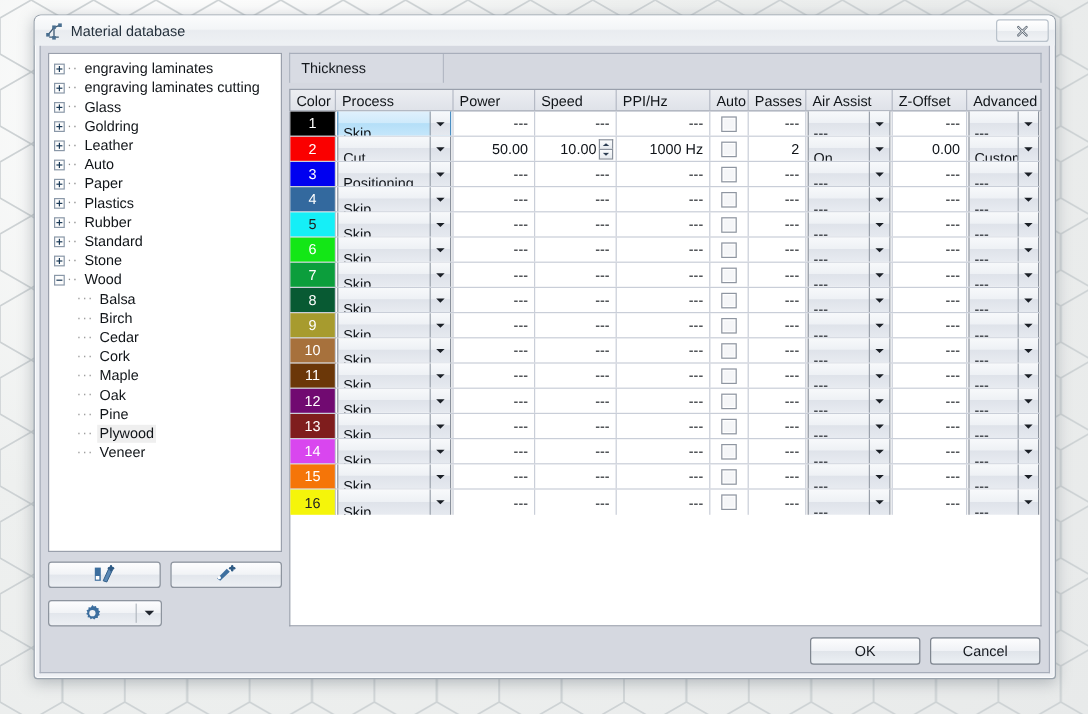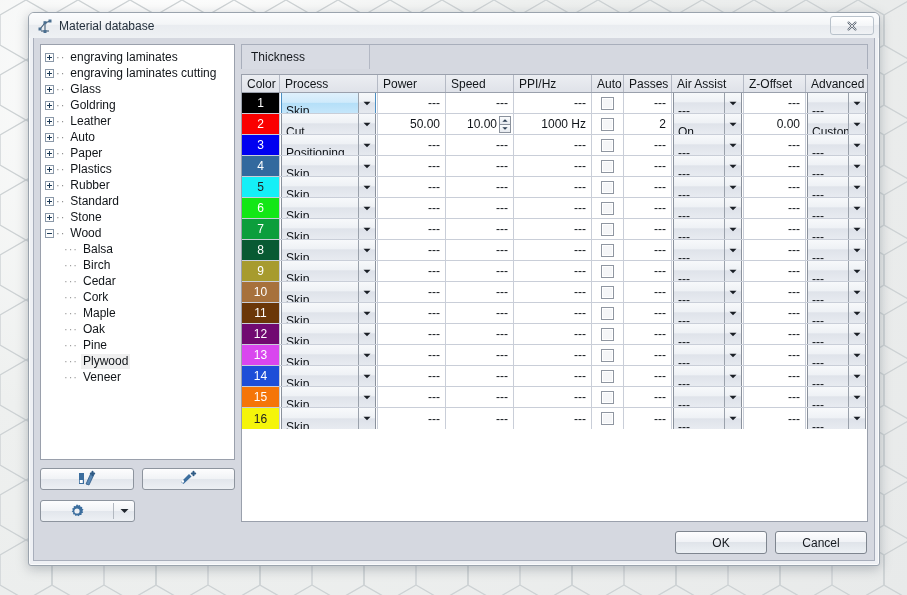--- a/index.html
+++ b/index.html
@@ -940,62 +940,62 @@
                     <span class="ctext">---</span>
                     <span class="carrow">
                       <svg width="8" height="5" viewBox="0 0 8 5">
                         <path d="M0.5 0.8 L4 4.2 L7.5 0.8 Z" fill="#1a1f26"></path>
                       </svg>
                     </span>
                   </div>
                 </div>
               </div>
               <div class="grow">
-                <div class="gc c-color" style="flex:0 0 38px;background:#d946ef;color:#ffffff">13</div>
-                <div class="gc" style="flex:0 0 98px">
-                  <div class="combo">
-                    <span class="ctext">Skip</span>
-                    <span class="carrow">
-                      <svg width="8" height="5" viewBox="0 0 8 5">
-                        <path d="M0.5 0.8 L4 4.2 L7.5 0.8 Z" fill="#1a1f26"></path>
-                      </svg>
-                    </span>
-                  </div>
-                </div>
-                <div class="gc c-num" style="flex:0 0 68px">---</div>
-                <div class="gc c-num" style="flex:0 0 68px">---</div>
-                <div class="gc c-num" style="flex:0 0 78px">---</div>
-                <div class="gc" style="flex:0 0 32px">
-                  <span class="chk"></span>
-                </div>
-                <div class="gc c-num" style="flex:0 0 48px">---</div>
-                <div class="gc" style="flex:0 0 72px">
-                  <div class="combo">
-                    <span class="ctext">---</span>
-                    <span class="carrow">
-                      <svg width="8" height="5" viewBox="0 0 8 5">
-                        <path d="M0.5 0.8 L4 4.2 L7.5 0.8 Z" fill="#1a1f26"></path>
-                      </svg>
-                    </span>
-                  </div>
-                </div>
-                <div class="gc c-num" style="flex:0 0 62px">---</div>
-                <div class="gc" style="flex:1 1 auto">
-                  <div class="combo">
-                    <span class="ctext">---</span>
-                    <span class="carrow">
-                      <svg width="8" height="5" viewBox="0 0 8 5">
-                        <path d="M0.5 0.8 L4 4.2 L7.5 0.8 Z" fill="#1a1f26"></path>
-                      </svg>
-                    </span>
-                  </div>
-                </div>
-              </div>
-              <div class="grow">
-                <div class="gc c-color" style="flex:0 0 38px;background:#1d4ed8;color:#ffffff">14</div>
+                <div class="gc c-color" style="flex:0 0 38px;background:#7f1d1d;color:#ffffff">13</div>
+                <div class="gc" style="flex:0 0 98px">
+                  <div class="combo">
+                    <span class="ctext">Skip</span>
+                    <span class="carrow">
+                      <svg width="8" height="5" viewBox="0 0 8 5">
+                        <path d="M0.5 0.8 L4 4.2 L7.5 0.8 Z" fill="#1a1f26"></path>
+                      </svg>
+                    </span>
+                  </div>
+                </div>
+                <div class="gc c-num" style="flex:0 0 68px">---</div>
+                <div class="gc c-num" style="flex:0 0 68px">---</div>
+                <div class="gc c-num" style="flex:0 0 78px">---</div>
+                <div class="gc" style="flex:0 0 32px">
+                  <span class="chk"></span>
+                </div>
+                <div class="gc c-num" style="flex:0 0 48px">---</div>
+                <div class="gc" style="flex:0 0 72px">
+                  <div class="combo">
+                    <span class="ctext">---</span>
+                    <span class="carrow">
+                      <svg width="8" height="5" viewBox="0 0 8 5">
+                        <path d="M0.5 0.8 L4 4.2 L7.5 0.8 Z" fill="#1a1f26"></path>
+                      </svg>
+                    </span>
+                  </div>
+                </div>
+                <div class="gc c-num" style="flex:0 0 62px">---</div>
+                <div class="gc" style="flex:1 1 auto">
+                  <div class="combo">
+                    <span class="ctext">---</span>
+                    <span class="carrow">
+                      <svg width="8" height="5" viewBox="0 0 8 5">
+                        <path d="M0.5 0.8 L4 4.2 L7.5 0.8 Z" fill="#1a1f26"></path>
+                      </svg>
+                    </span>
+                  </div>
+                </div>
+              </div>
+              <div class="grow">
+                <div class="gc c-color" style="flex:0 0 38px;background:#d946ef;color:#ffffff">14</div>
                 <div class="gc" style="flex:0 0 98px">
                   <div class="combo">
                     <span class="ctext">Skip</span>
                     <span class="carrow">
                       <svg width="8" height="5" viewBox="0 0 8 5">
                         <path d="M0.5 0.8 L4 4.2 L7.5 0.8 Z" fill="#1a1f26"></path>
                       </svg>
                     </span>
                   </div>
                 </div>

